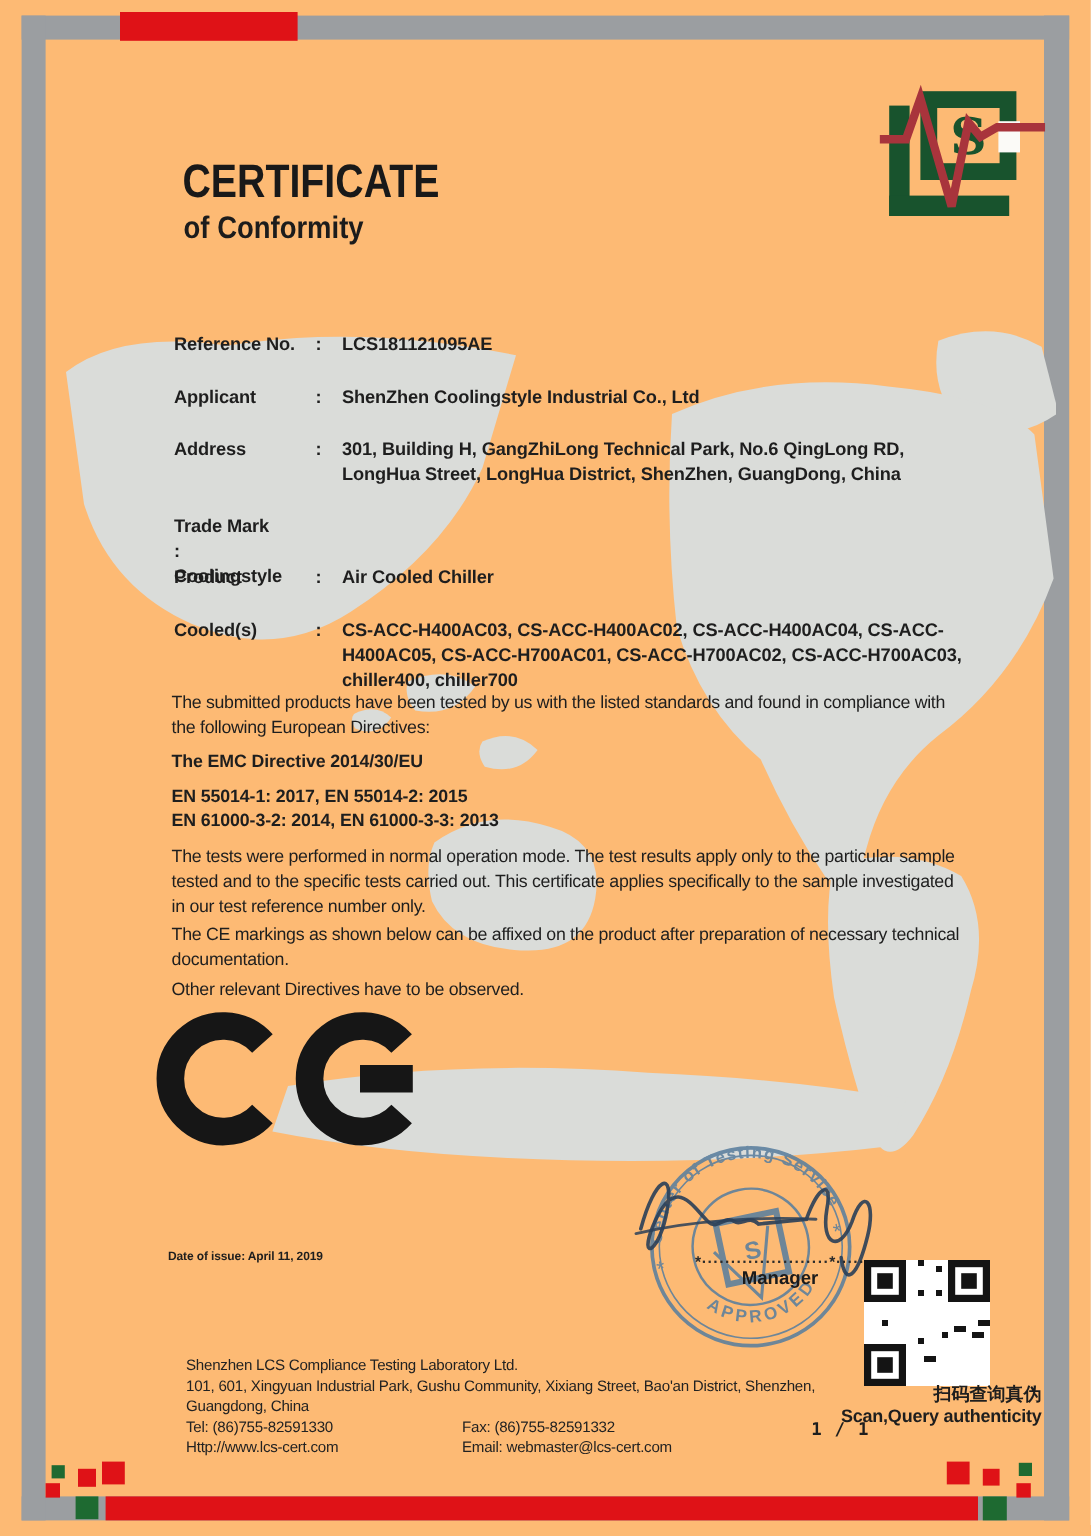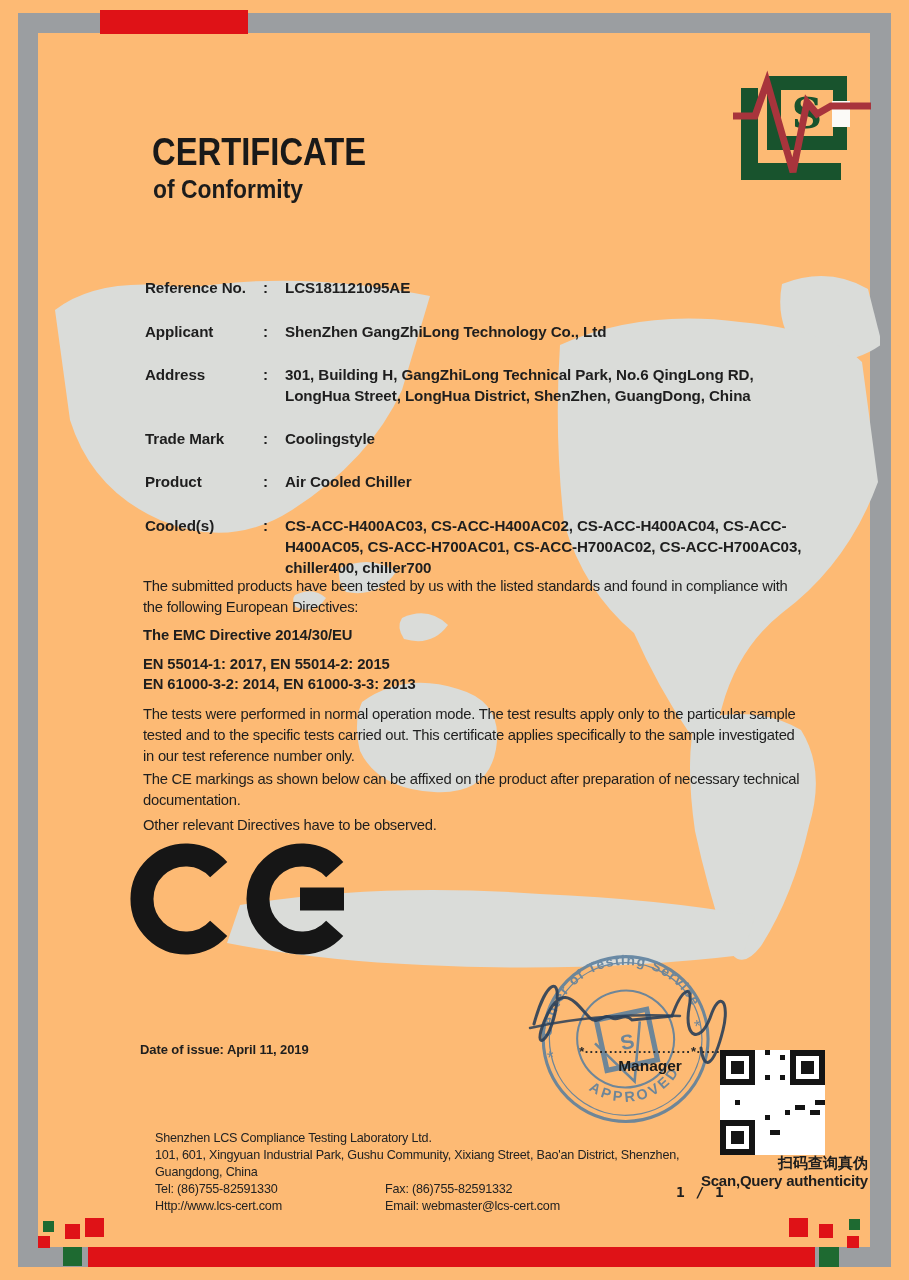--- a/index.html
+++ b/index.html
@@ -46,21 +46,21 @@
   .ce{left:130px;top:843px;z-index:2;}
 
   
   .stamp{left:522px;top:938px;width:206px;height:196px;z-index:3;transform:rotate(-12deg);}
   .sign{left:520px;top:958px;z-index:4;}
   .manager{left:568px;top:1046px;width:164px;text-align:center;z-index:5;}
   .manager .dots{font-size:13px;font-weight:bold;line-height:11px;letter-spacing:.5px;color:#2a2a2a;white-space:nowrap;}
   .manager .mgr{font-size:15.5px;font-weight:bold;color:#1b1b1b;line-height:17px;}
 
   
-  .date-line{left:140px;top:1042px;font-size:13px;font-weight:bold;z-index:5;letter-spacing:-.1px;}
+  .date-line{left:140px;top:1042px;font-size:10px;font-weight:bold;z-index:5;letter-spacing:-.1px;}
 
   
   .qr{left:720px;top:1050px;width:105px;height:105px;background:#fff;z-index:3;}
   .qm{position:absolute;width:5px;height:5px;background:#141414;}
   .finder{position:absolute;width:23px;height:23px;border:6px solid #141414;background:#fff;}
   .finder i{display:block;width:13px;height:13px;background:#141414;margin:5px auto 0;}
   .f-tl{left:0;top:0;} .f-tr{right:0;top:0;} .f-bl{left:0;bottom:0;}
   .qr-cap{left:678px;top:1153px;width:190px;text-align:right;z-index:3;}
   .qr-cap .zh{font-size:15px;font-weight:bold;line-height:19px;}
   .qr-cap .en{font-size:15px;font-weight:bold;line-height:18px;letter-spacing:-.2px;}
@@ -123,28 +123,28 @@
   <div class="abs subtitle">of Conformity</div>
 
   <div class="abs row" style="top:259px;">
     <span class="lbl">Reference No.</span>
     <span class="col">:</span>
     <span class="val">LCS181121095AE</span>
   </div>
   <div class="abs row" style="top:303px;">
     <span class="lbl">Applicant</span>
     <span class="col">:</span>
-    <span class="val">ShenZhen GangZhiLong Technology Co., Ltd</span>
+    <span class="val">ShenZhen Coolingstyle Industrial Co., Ltd</span>
   </div>
   <div class="abs row" style="top:346px;">
     <span class="lbl">Address</span>
     <span class="col">:</span>
     <span class="val">301, Building H, GangZhiLong Technical Park, No.6 QingLong RD, LongHua Street, LongHua District, ShenZhen, GuangDong, China</span>
   </div>
-  <div class="abs row" style="top:410px;">
+  <div class="abs row" style="top:410px;flex-direction:column;">
     <span class="lbl">Trade Mark</span>
     <span class="col">:</span>
     <span class="val">Coolingstyle</span>
   </div>
   <div class="abs row" style="top:453px;">
     <span class="lbl">Product</span>
     <span class="col">:</span>
     <span class="val">Air Cooled Chiller</span>
   </div>
   <div class="abs row" style="top:497px;">

